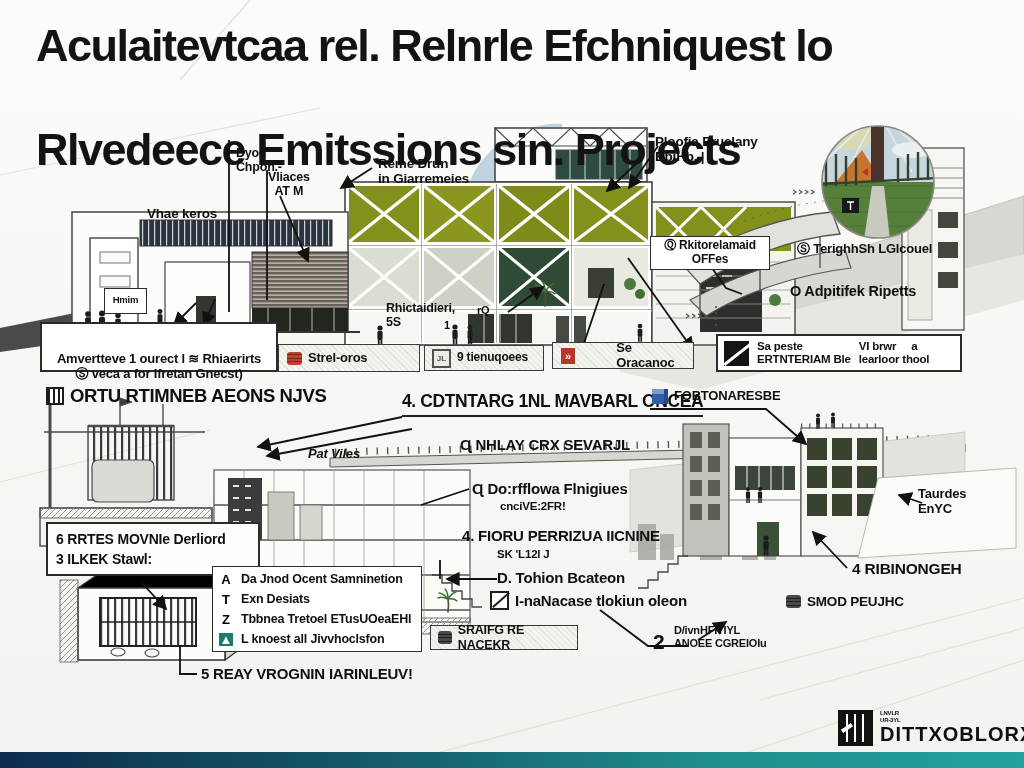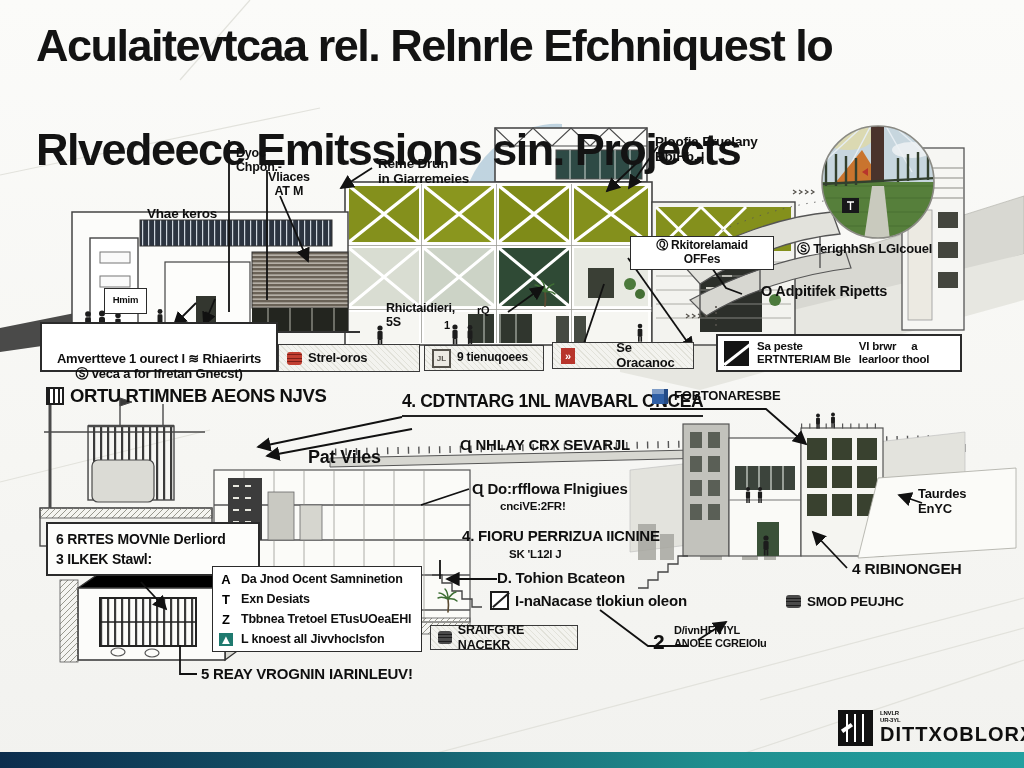--- a/index.html
+++ b/index.html
@@ -364,26 +364,26 @@
 
 <div class="obox" style="left:104px;top:288px;width:43px;height:26px;border-width:1.5px;">
   <div class="lbl ctr" style="left:0;top:6px;width:100%;font-size:9.5px;position:absolute;">Hmim</div>
 </div>
 
 <div class="lbl" style="left:386px;top:301px;font-size:12.5px;">Rhictaidieri,
 5S</div>
 <div class="lbl" style="left:477px;top:304px;font-size:11px;">rQ</div>
 <div class="lbl" style="left:444px;top:319px;font-size:11px;">1</div>
 
-<div class="obox" style="left:630px;top:236px;width:144px;height:34px;border-width:1.5px;padding-left:10px;">
+<div class="obox" style="left:650px;top:236px;width:120px;height:34px;border-width:1.5px;padding-left:10px;">
   <div class="lbl ctr" style="left:0;top:2px;width:100%;font-size:12px;position:absolute;">Ⓠ Rkitorelamaid
 OFFes</div>
 </div>
 
-<div class="lbl" style="left:761px;top:283px;font-size:14.5px;">O Adpitifek Ripetts</div>
+<div class="lbl" style="left:790px;top:283px;font-size:14.5px;">O Adpitifek Ripetts</div>
 <div class="lbl" style="left:797px;top:242px;font-size:13px;">Ⓢ TerighhSh LGlcouel</div>
 
 <div class="obox" style="left:40px;top:322px;width:238px;height:50px;padding:4px 6px;">
   <div class="lbl ctr" style="position:static;font-size:13px;margin-top:24px;">Amvertteve 1 ourect l  ≋ Rhiaerirts</div>
   <div class="lbl ctr" style="position:static;font-size:13px;">Ⓢ veca a for Ifretan Gnecst)</div>
 </div>
 
 <div class="obox hatchbox iconrow" style="left:278px;top:344px;width:142px;height:28px;padding:0 8px;z-index:3;">
   <span class="ic-layers"></span>
   <span class="lbl" style="position:static;font-size:13px;">Strel-oros</span>
@@ -410,26 +410,26 @@
   <span style="font-size:18.5px;letter-spacing:-0.4px;">ORTU RTIMNEB AEONS NJVS</span>
 </div>
 
 <div class="lbl" style="left:402px;top:392px;font-size:17.5px;border-bottom:2px solid #222;padding-bottom:3px;letter-spacing:-0.4px;">4. CDTNTARG 1NL MAVBARL ONCEA</div>
 
 <div class="lbl iconrow" style="left:652px;top:389px;">
   <span class="ic-cube"></span>
   <span style="font-size:13px;">FOBTONARESBE</span>
 </div>
 
-<div class="lbl" style="left:308px;top:447px;font-size:18px;">Pat Viles</div>
+<div class="lbl" style="left:308px;top:447px;font-size:13px;font-style:italic;">Pat Viles</div>
 <div class="lbl" style="left:460px;top:436px;font-size:15px;">Ɋ NHLAY CRX SEVARJL</div>
 <div class="lbl" style="left:472px;top:480px;font-size:15px;">Ɋ Do:rfflowa Flnigiues</div>
 <div class="lbl" style="left:500px;top:500px;font-size:11.5px;">cnciVE:2FR!</div>
 <div class="lbl" style="left:462px;top:527px;font-size:15px;">4. FIORU PERRIZUA IICNINE</div>
-<div class="lbl" style="left:497px;top:548px;font-size:11.5px;margin-left:12px;">SK 'L12l J</div>
+<div class="lbl" style="left:497px;top:548px;font-size:11.5px;">SK 'L12l J</div>
 
 <div class="obox" style="left:46px;top:522px;width:214px;height:54px;padding:5px 8px;background:#fdfdfb;">
   <div class="lbl" style="position:static;font-size:14px;line-height:1.45;">6 RRTES MOVNIe Derliord
 3 ILKEK Stawl:</div>
 </div>
 
 <div class="obox" style="left:212px;top:566px;width:210px;height:86px;padding:2px 6px;border-width:1.5px;">
   <div class="chk-row">
     <span class="chk-g">A</span>
     <span class="lbl" style="position:static;font-size:12.5px;">Da Jnod Ocent Samninetion</span>

